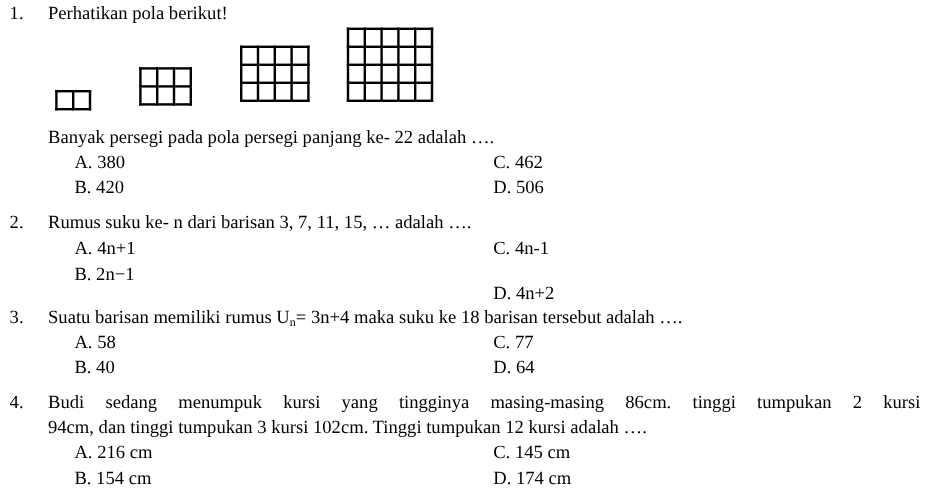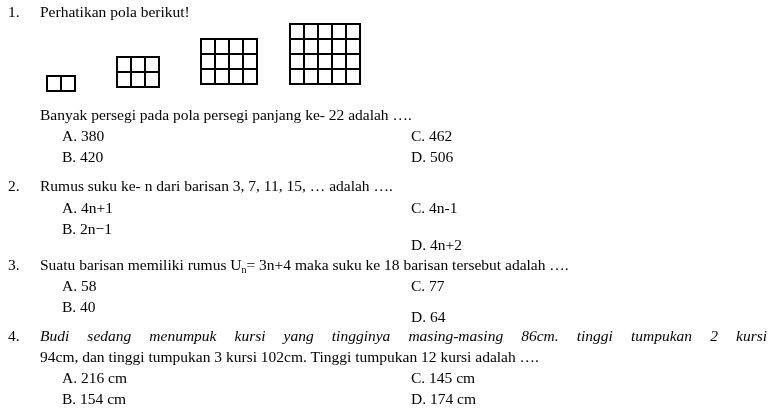--- a/index.html
+++ b/index.html
@@ -5,21 +5,21 @@
   html, body { margin:0; padding:0; background:#ffffff; }
   body { width:775px; height:410px; position:relative; overflow:hidden;
          font-family:"Liberation Serif", "DejaVu Serif", serif; font-size:15.5px; color:#000; }
   .abs { position:absolute; white-space:nowrap; line-height:18px; }
   .num { left:8px; }
   .q { left:40px; }
   .opt-l { left:62px; }
   .opt-r { left:411px;text-align:right; }
   .grid { position:absolute; border-collapse:collapse; }
   .grid td { border:2px solid #000; width:12px; height:13px; padding:0; }
-  .just { text-align:justify; text-align-last:justify; width:727px;font-style:italic; }
+  .just { text-align:justify; text-align-last:justify; width:727px; }
   sub { font-size:10px; vertical-align:-3px; line-height:0; }
 </style>
 </head>
 <body>
 
 <div class="abs num" style="top:3px">1.</div>
 <div class="abs q" style="top:3px">Perhatikan pola berikut!</div>
 
 <div>
   <table class="grid" style="left:46px; top:75px;">
@@ -111,21 +111,21 @@
 <div class="abs opt-l" style="top:199px">A. 4n+1</div>
 <div class="abs opt-r" style="top:199px">C. 4n-1</div>
 <div class="abs opt-l" style="top:220px">B. 2n−1</div>
 <div class="abs opt-r" style="top:236px">D. 4n+2</div>
 
 <div class="abs num" style="top:256px">3.</div>
 <div class="abs q" style="top:256px"><span>Suatu barisan memiliki rumus U</span><sub>n</sub><span>= 3n+4 maka suku ke 18 barisan tersebut adalah ….</span></div>
 <div class="abs opt-l" style="top:277px">A. 58</div>
 <div class="abs opt-r" style="top:277px">C. 77</div>
 <div class="abs opt-l" style="top:298px">B. 40</div>
-<div class="abs opt-r" style="top:308px">D. 64</div>
+<div class="abs opt-r" style="top:298px">D. 64</div>
 
 <div class="abs num" style="top:327px">4.</div>
 <div class="abs q just" style="top:327px">Budi sedang menumpuk kursi yang tingginya masing-masing 86cm. tinggi tumpukan 2 kursi</div>
 <div class="abs q" style="top:348px">94cm, dan tinggi tumpukan 3 kursi 102cm. Tinggi tumpukan 12 kursi adalah ….</div>
 <div class="abs opt-l" style="top:369px">A. 216 cm</div>
 <div class="abs opt-r" style="top:369px">C. 145 cm</div>
 <div class="abs opt-l" style="top:390px">B. 154 cm</div>
 <div class="abs opt-r" style="top:390px">D. 174 cm</div>
 
 </body></html>

